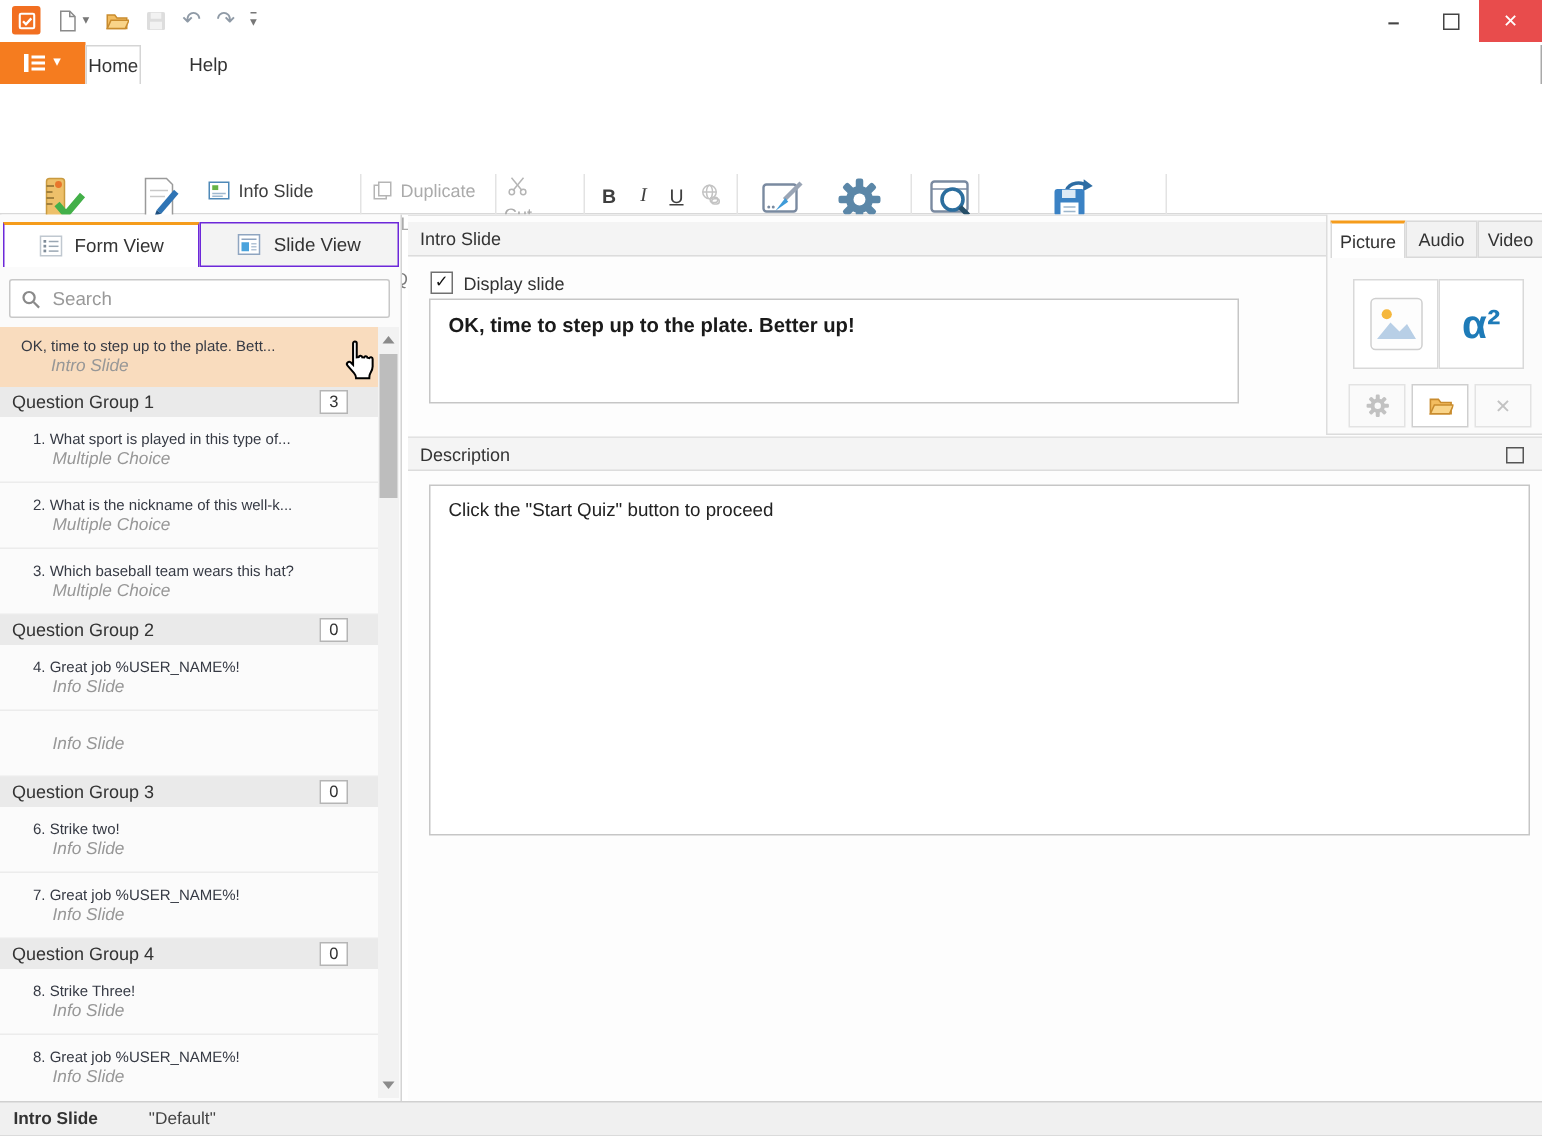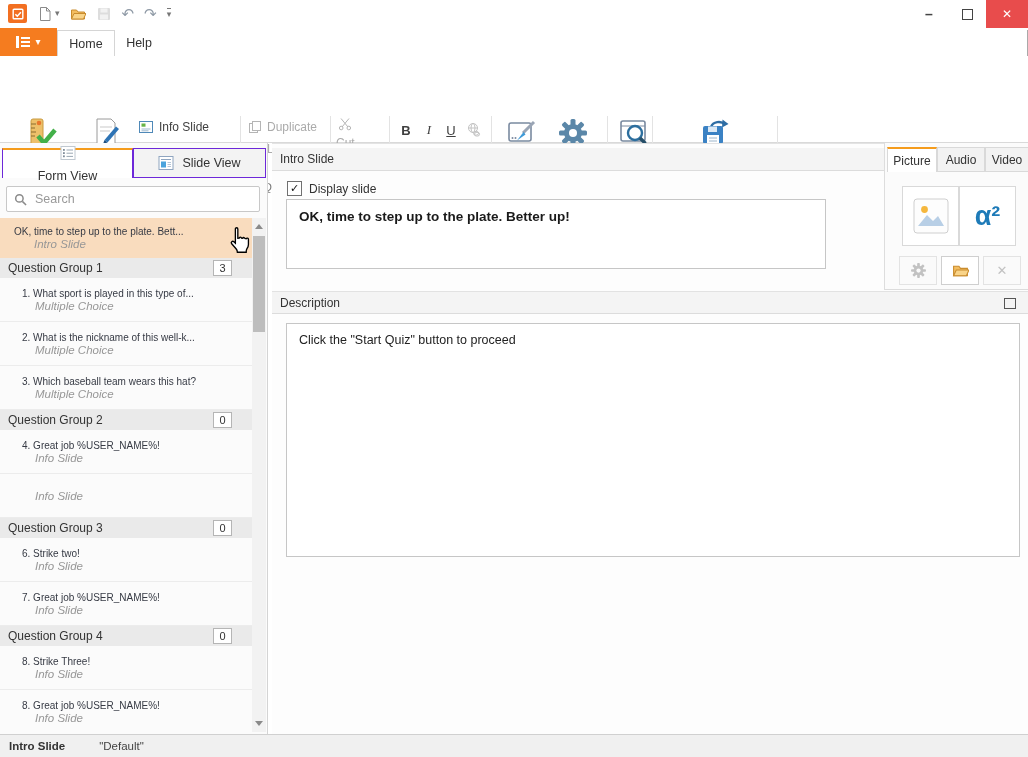--- a/index.html
+++ b/index.html
@@ -26,41 +26,41 @@
   .max-box{width:9px;height:9px;border:1px solid #444;}
 
   
   .menu-btn{left:0;top:28px;width:57px;height:28px;background:#f57c1f;display:flex;align-items:center;justify-content:center;gap:5px;}
   .menu-ico{display:flex;align-items:center;gap:2px;}
   .menu-ico .bar{width:3px;height:12px;background:#fff;}
   .menu-ico .lines{display:flex;flex-direction:column;gap:2px;}
   .menu-ico .lines i{display:block;width:9px;height:2px;background:#fff;}
   .menu-btn .caret{color:#fff;font-size:10px;}
   .rtab{top:30px;height:26px;display:flex;align-items:center;justify-content:center;font-size:12.5px;color:#333;}
-  .rtab.home{left:57px;width:58px;background:#fff;border:1px solid #d5d5d5;border-bottom:none;}
+  .rtab.home{left:57px;width:37px;background:#fff;border:1px solid #d5d5d5;border-bottom:none;}
   .rtab.help{left:115px;width:48px;}
 
   
   .ribbon{left:0;top:56px;width:1028px;height:87px;background:#fff;border-bottom:1px solid #d9d9d9;}
   .rsep{top:60px;height:74px;width:1px;background:#e3e3e3;}
   .rgroup-label{top:125px;height:14px;font-size:11.5px;color:#7a7a7a;text-align:center;}
   .big-btn{top:58px;display:flex;flex-direction:column;align-items:center;color:#3f3f3f;}
   .big-btn .ic{height:38px;display:flex;align-items:center;justify-content:center;}
   .big-btn .lbl{font-size:11.5px;line-height:13px;text-align:center;margin-top:2px;}
   .small-item{display:flex;align-items:center;gap:5px;font-size:12px;color:#3f3f3f;height:20px;}
   .small-item.dis{color:#ababab;}
   .fmt-btn{position:absolute;width:20px;height:20px;display:flex;align-items:center;justify-content:center;font-size:13px;color:#3f3f3f;}
   .i16{width:16px;height:16px;flex:0 0 16px;}
   .i14{width:14px;height:14px;flex:0 0 14px;}
   .i32{width:32px;height:32px;}
 
   
   .left-panel{left:0;top:143px;width:268px;height:591px;background:#fbfbfb;border-right:1px solid #d4d4d4;}
   .ttab{position:absolute;top:148px;height:30px;display:flex;align-items:center;justify-content:center;gap:8px;font-size:12.5px;color:#333;background:#f3f3f3;border:1px solid #6d28d9;box-sizing:border-box;}
-  .ttab.active{background:#fff;border-top:2px solid #f59c1c;border-bottom:none;flex-direction:column;}
+  .ttab.active{background:#fff;border-top:2px solid #f59c1c;border-bottom:none;}
   .searchbox{position:absolute;left:6px;top:186px;width:254px;height:26px;background:#fff;border:1px solid #c8c8c8;border-radius:2px;display:flex;align-items:center;gap:6px;padding:0 7px;box-sizing:border-box;}
   .searchbox input{border:none;outline:none;flex:1;font-family:inherit;font-size:12.5px;color:#333;background:transparent;}
   .searchbox input::placeholder{color:#999;}
 
   .slide-list{position:absolute;left:0;top:218px;width:252px;height:514px;overflow:hidden;}
   .list-row{box-sizing:border-box;display:flex;flex-direction:column;justify-content:center;padding-left:22px;cursor:default;}
   .row-slide{height:40px;padding-left:14px;}
   .row-slide.selected{background:#f9dcbe;}
   .row-question{height:44px;border-bottom:1px solid #ececec;}
   .row-group{height:20px;background:#eaeaea;flex-direction:row;align-items:center;padding-left:8px;}

